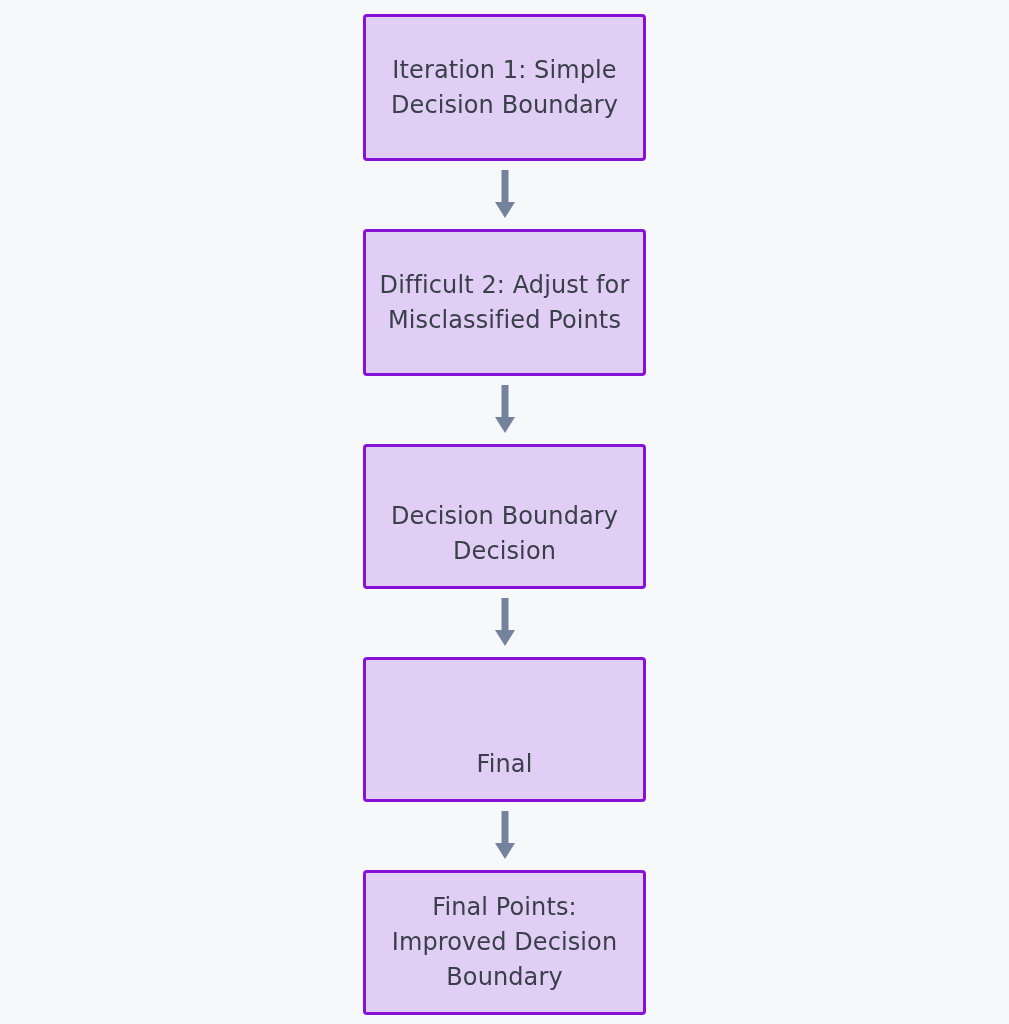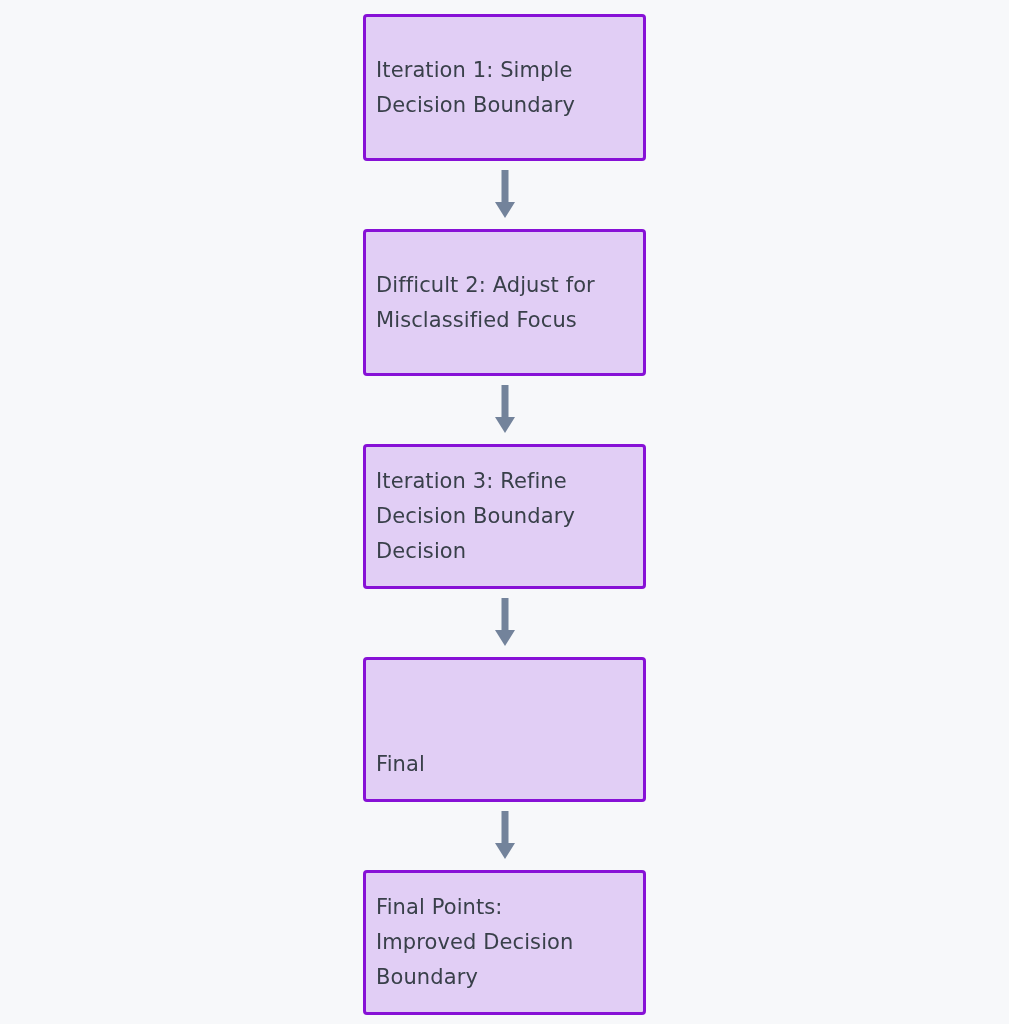--- a/index.html
+++ b/index.html
@@ -26,22 +26,23 @@
     padding-top: 14px;
   }
 
   .node {
     width: 283px;
     box-sizing: border-box;
     background: #e1cef5;
     border: 3px solid #8711d6;
     border-radius: 4px;
     color: #39404a;
-    font-size: 21px;
+    font-size: 24px;
     line-height: 35px;
+    text-align: center;
     display: flex;
     align-items: center;
     justify-content: center;
     padding: 0 10px;
     letter-spacing: 0.1px;
   }
 
   .node.two-line {
     height: 147px;
   }
@@ -76,31 +77,31 @@
     <span class="node-label"><span>Iteration 1: Simple</span><br><span>Decision Boundary</span></span>
   </div>
 
   <div class="connector">
     <svg width="26" height="50" viewBox="0 0 26 50">
       <path d="M9.5 0 L16.5 0 L16.5 32 L23 32 L13 48 L3 32 L9.5 32 Z" fill="#73839b"></path>
     </svg>
   </div>
 
   <div class="node two-line">
-    <span class="node-label"><span>Difficult 2: Adjust for</span><br><span>Misclassified Focus</span></span>
+    <span class="node-label"><span>Difficult 2: Adjust for</span><br><span>Misclassified Points</span></span>
   </div>
 
   <div class="connector">
     <svg width="26" height="50" viewBox="0 0 26 50">
       <path d="M9.5 0 L16.5 0 L16.5 32 L23 32 L13 48 L3 32 L9.5 32 Z" fill="#73839b"></path>
     </svg>
   </div>
 
   <div class="node three-line">
-    <span class="node-label"><span>Iteration 3: Refine</span><br><span>Decision Boundary</span><br><span>Decision</span></span>
+    <span class="node-label"><br><span>Decision Boundary</span><br><span>Decision</span></span>
   </div>
 
   <div class="connector">
     <svg width="26" height="50" viewBox="0 0 26 50">
       <path d="M9.5 0 L16.5 0 L16.5 32 L23 32 L13 48 L3 32 L9.5 32 Z" fill="#73839b"></path>
     </svg>
   </div>
 
   <div class="node three-line">
     <span class="node-label"><br><br><span>Final</span></span>

